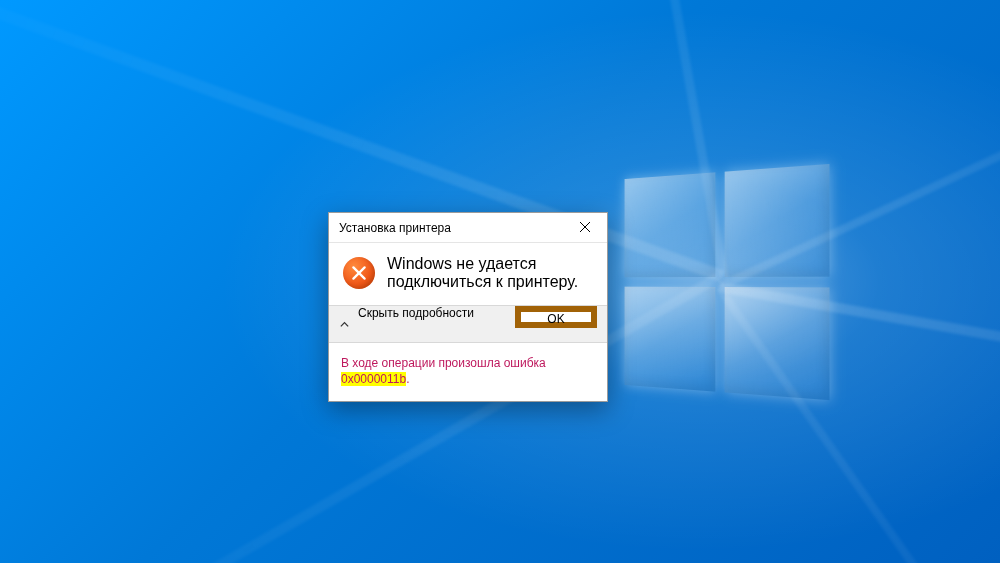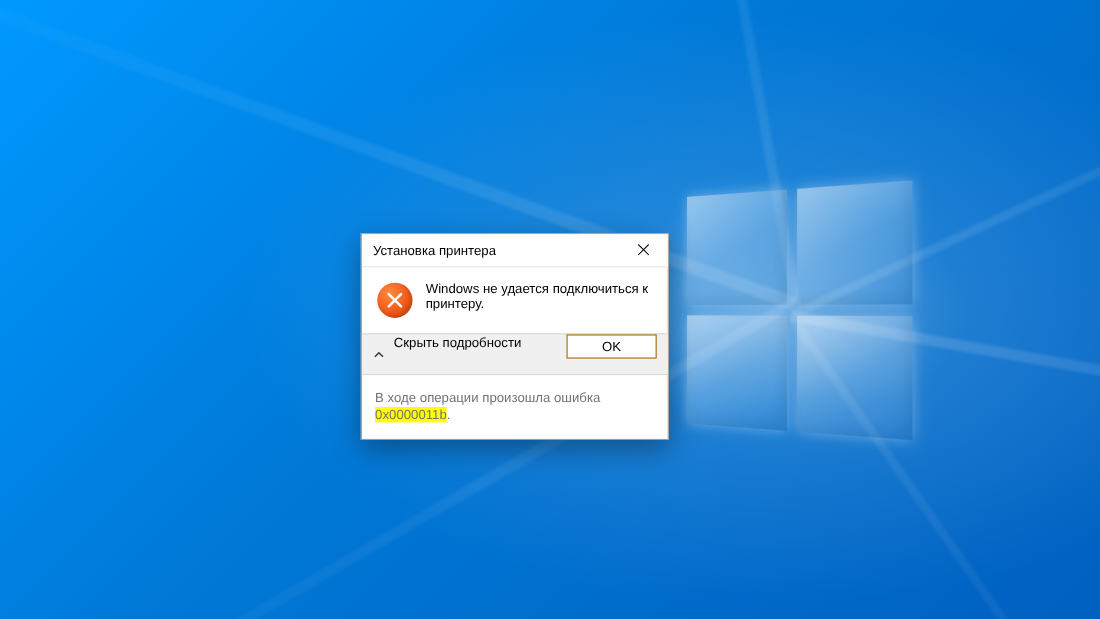--- a/index.html
+++ b/index.html
@@ -133,21 +133,21 @@
     .erricon svg { width:14px; height:14px; }
 
     .body1 .texts { flex: 1 1 auto; }
     .body1 .h1 {
       color: #003399;
       font-size: 15px;
       font-weight: 400;
       margin-bottom: 12px;
     }
     .body1 .msg {
-      font-size: 12px;
+      font-size: 16px;
       color: #000;
     }
 
     .bar {
       height: 38px;
       background: #f0f0f0;
       border-top: 1px solid #d8d8d8;
       border-bottom: 1px solid #d8d8d8;
       display: flex;
       padding: 0 10px;
@@ -161,30 +161,30 @@
     .bar .toggletext {
       font-size: 12px;
       color: #000;
       cursor: pointer;
     }
     .bar .spacer { flex: 1 1 auto; }
     .okbtn {
       min-width: 82px;
       height: 22px;
       background: #ffffff;
-      border: 1px solid #a16207;
+      border: 6px solid #a16207;
       font-size: 12px;
       cursor: pointer;
       padding: 0 12px;
     }
 
     .details {
       padding: 12px 12px 14px 12px;
       font-size: 12px;
-      color: #737373;
+      color: #be185d;
       line-height: 1.35;
     }
     .details .hl {
       background: #ffff00;
     }
   </style>
 </head>
 <body>
 
 <div class="wallpaper">

